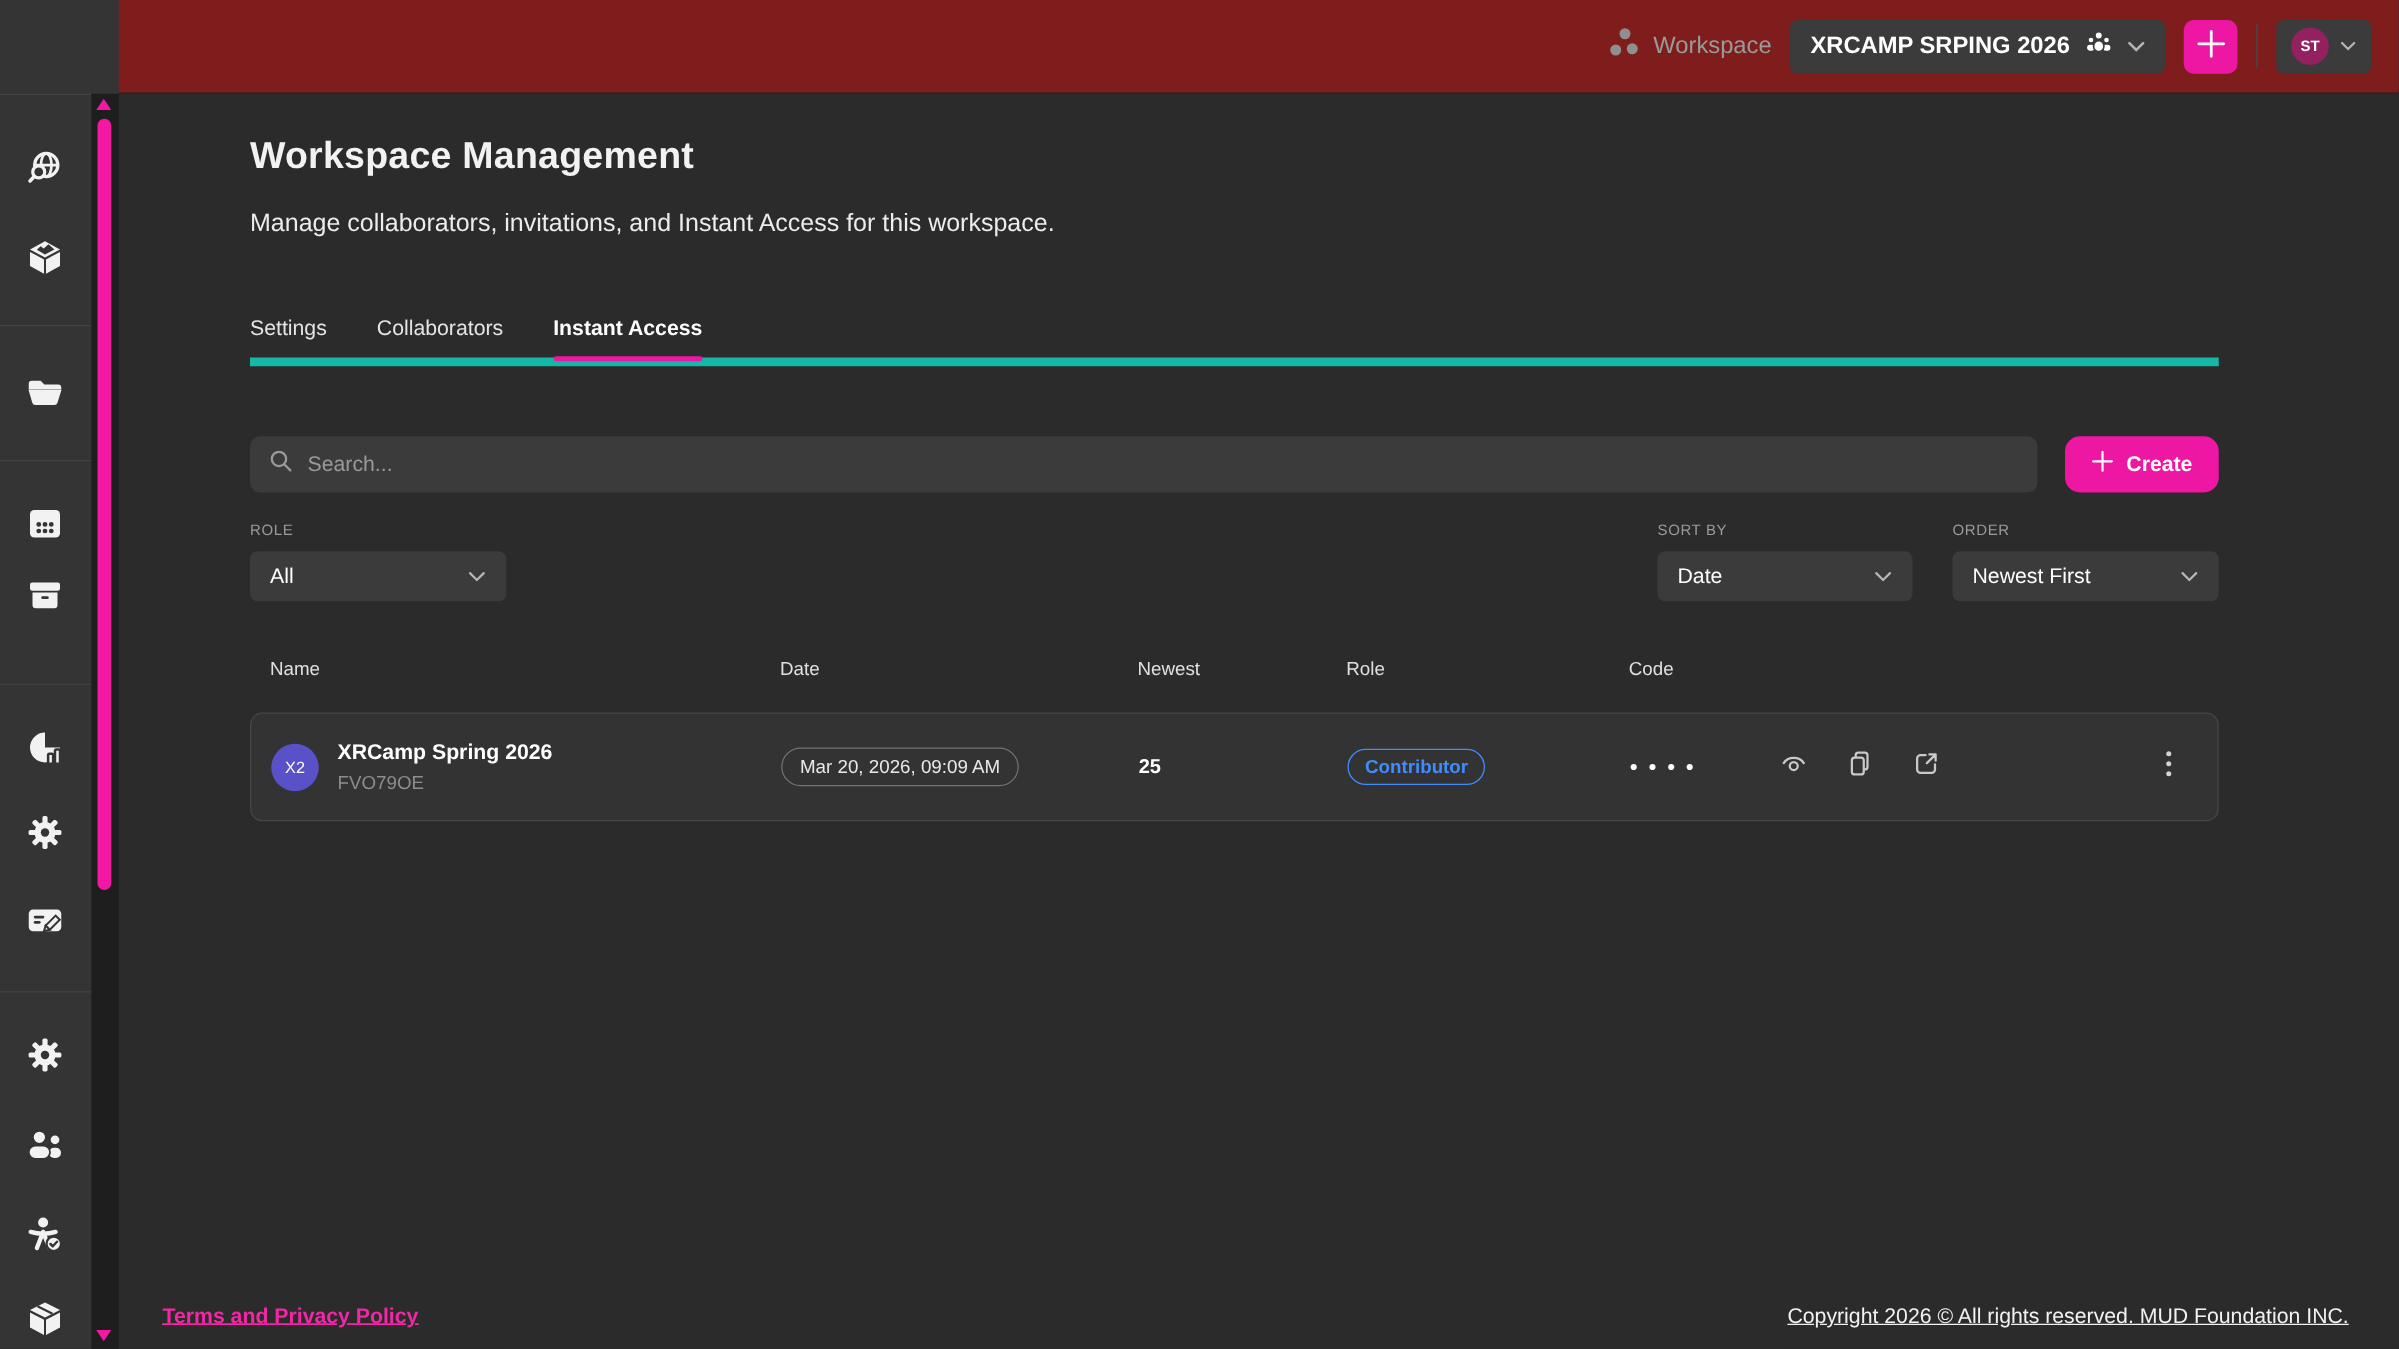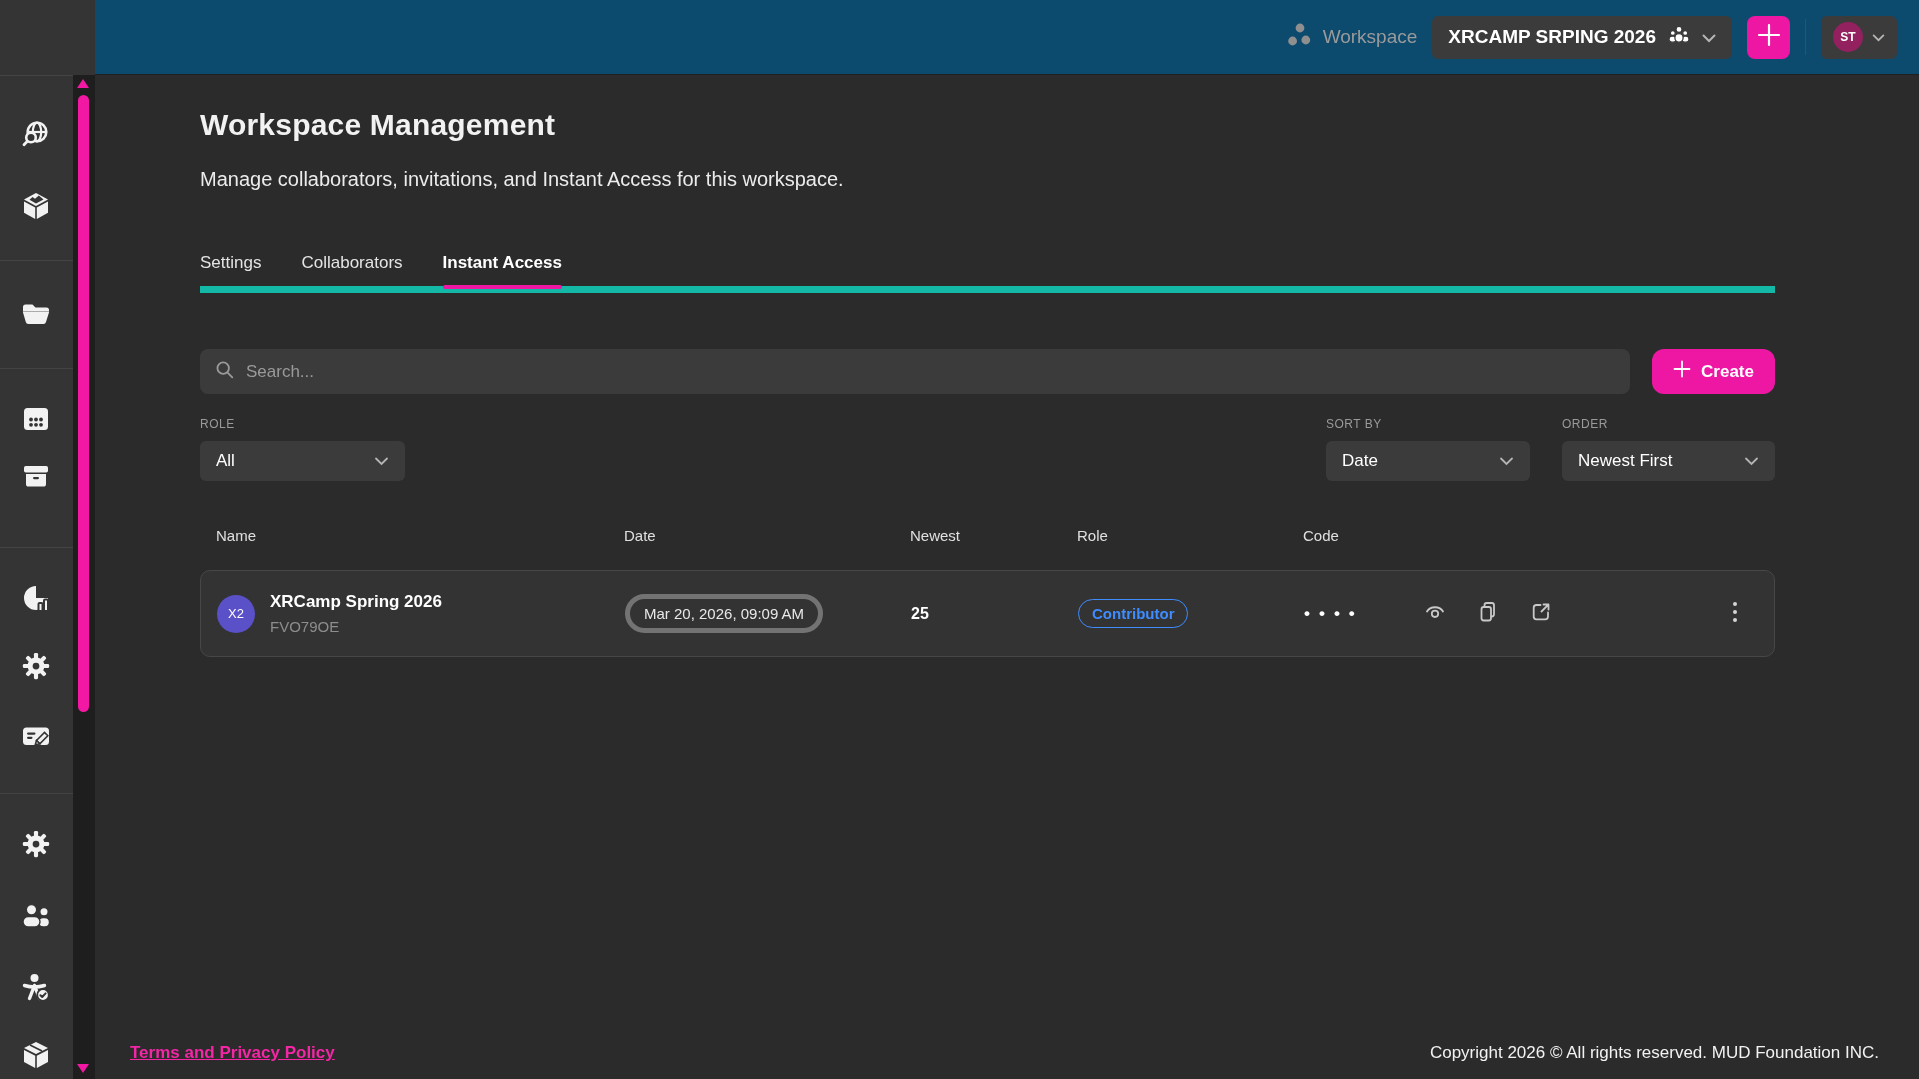--- a/index.html
+++ b/index.html
@@ -1,21 +1,21 @@
 <!DOCTYPE html>
 <html><head>
 <meta charset="utf-8">
 <style>
   * { margin:0; padding:0; box-sizing:border-box; }
   html,body { width:1919px; height:1079px; overflow:hidden; background:#2b2b2b;
     font-family:"Liberation Sans","DejaVu Sans",sans-serif; color:#f2f2f2; }
   button { background:none; border:none; color:inherit; font:inherit; cursor:pointer; }
 
   
-  .topbar { position:absolute; top:0; left:0; right:0; height:75px; background:#0c4a6e;
+  .topbar { position:absolute; top:0; left:0; right:0; height:75px; background:#7f1d1d;
     border-bottom:1px solid #202020; display:flex; align-items:center; z-index:5; }
   .topbar-cap { position:absolute; left:0; top:0; width:95px; height:75px; background:#343434;
     display:flex; align-items:center; }
   .collapse-btn { width:46px; height:46px; border-radius:50%; background:#4a4a4a; margin-left:13px;
     display:flex; align-items:center; justify-content:center; }
   .topbar-right { margin-left:auto; display:flex; align-items:center; gap:15px; padding-right:22px; }
   .ws-label-group { display:flex; align-items:center; gap:9px; color:#9a9a9a; font-size:19px; }
   .ws-selector { display:flex; align-items:center; gap:11px; background:#3b3b3b; border-radius:6px;
     height:43px; padding:0 16px; font-size:19px; font-weight:600; color:#fff; }
   .add-btn { width:43px; height:43px; border-radius:8px; background:#ee17a4;
@@ -74,32 +74,32 @@
 
   .grid-cols { display:grid; grid-template-columns:408px 286px 167px 226px 118px 1fr 36px; align-items:center; }
   .table-head { margin-top:46px; padding:0 18px 0 16px; font-size:15px; color:#e0e0e0; }
   .row-card { margin-top:26px; height:87px; background:#333333; border:1px solid #474747;
     border-radius:10px; padding:0 18px 0 16px; }
   .name-cell { display:flex; align-items:center; gap:15px; }
   .row-avatar { width:38px; height:38px; border-radius:50%; background:#5a50c8; color:#fff;
     font-size:13px; font-weight:400; display:flex; align-items:center; justify-content:center; flex:none; }
   .row-name { font-size:17px; font-weight:700; color:#fff; }
   .row-id { font-size:15px; color:#8d8d8d; margin-top:6px; }
-  .date-pill { display:inline-block; border:5px solid #737373; border-radius:999px; padding:6px 14px;
+  .date-pill { display:inline-block; border:1px solid #737373; border-radius:999px; padding:6px 14px;
     font-size:15px; color:#e8e8e8; }
   .users-val { font-size:16px; font-weight:700; color:#fff; }
   .role-pill { display:inline-block; border:1.5px solid #3f8cff; color:#3f8cff; border-radius:999px;
     padding:5px 13px; font-size:15px; font-weight:600; }
   .code-dots { font-size:17px; font-weight:700; letter-spacing:9px; color:#fff; }
   .row-actions { display:flex; align-items:center; gap:27px; }
   .icon-btn { display:flex; align-items:center; justify-content:center; width:26px; height:26px; }
   .kebab-btn { display:flex; align-items:center; justify-content:center; width:30px; height:30px; }
 
   .footer { position:absolute; left:35px; right:40px; bottom:16px; display:flex;
-    align-items:center; justify-content:space-between; }
+    align-items:center; justify-content:space-between;text-decoration:underline; }
   .terms-link { color:#f326a5; font-size:17px; font-weight:700; text-decoration:underline; }
   .copyright { color:#f2f2f2; font-size:17px; }
 </style>
 </head>
 <body>
 
 <div class="topbar">
   <div class="topbar-right">
     <div class="ws-label-group">
       <span>

